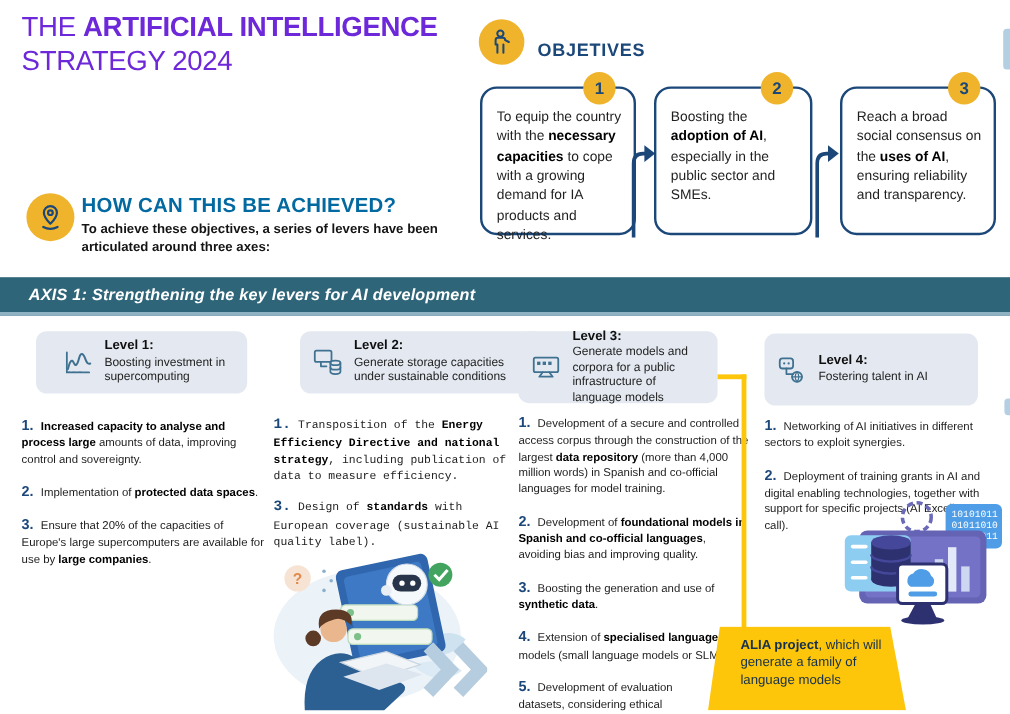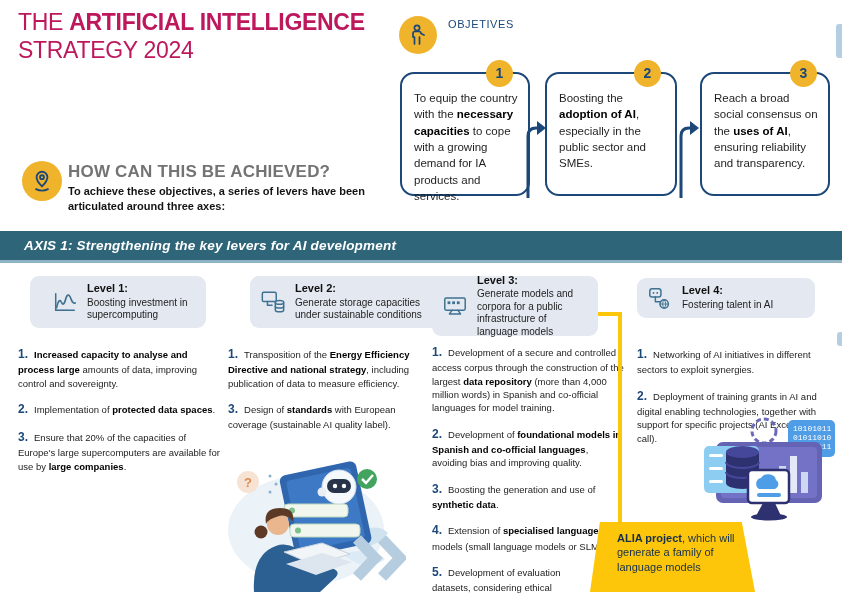--- a/index.html
+++ b/index.html
@@ -1,47 +1,47 @@
 <!DOCTYPE html>
 <html><head>
 <meta charset="utf-8">
 <style>
   html,body{margin:0;padding:0;background:#fff;}
   .page{position:relative;width:842px;height:595px;background:#ffffff;overflow:hidden;
         font-family:"Liberation Sans",sans-serif;color:#1c1c1c;}
 
   
   .title{position:absolute;left:18px;top:8px;font-size:23px;line-height:1.22;
-         color:#be185d;font-weight:400;letter-spacing:-0.3px;}
+         color:#6d28d9;font-weight:400;letter-spacing:-0.3px;}
   .title b{font-weight:800;}
   .intro-box{position:absolute;left:10px;top:86px;width:374px;height:68px;
              background:#174b7e;border-radius:9px;color:#fff;
              font-size:11px;line-height:1.4;padding:10px 14px;box-sizing:border-box;}
   .intro-box b{font-weight:700;}
 
   
   .obj-icon{position:absolute;left:399px;top:16px;width:38px;height:38px;border-radius:50%;
             background:#f0b42c;display:flex;align-items:center;justify-content:center;}
-  .obj-label{position:absolute;left:448px;top:18px;font-size:11px;font-weight:400;
+  .obj-label{position:absolute;left:448px;top:34px;font-size:15px;font-weight:700;
              color:#1b4779;letter-spacing:0.6px;}
   .edge-tab{position:absolute;background:#b5cfe2;border-radius:3px 0 0 3px;}
   .obj-card{position:absolute;top:72px;height:124px;background:#fff;border:2.5px solid #1b4779;
             border-radius:14px;box-sizing:border-box;padding:16px 10px 10px 12px;
             font-size:11.5px;line-height:1.42;color:#1f1f1f;}
   .obj-card b{font-weight:800;color:#000;}
   .obj-num{position:absolute;top:-14px;width:27px;height:27px;border-radius:50%;
            background:#f0b42c;color:#1b4779;font-weight:800;font-size:14px;
            display:flex;align-items:center;justify-content:center;}
   .flow-arrow{position:absolute;}
 
   
   .how-icon{position:absolute;left:22px;top:161px;width:40px;height:40px;border-radius:50%;
             background:#f0b42c;display:flex;align-items:center;justify-content:center;}
   .how-heading{position:absolute;left:68px;top:162px;font-size:17px;font-weight:800;
-               color:#737373;letter-spacing:0.2px;}
+               color:#0369a1;letter-spacing:0.2px;}
   .how-sub{position:absolute;left:68px;top:184px;width:345px;font-size:11px;font-weight:700;
            color:#141414;line-height:1.32;}
 
   
   .axis-band{position:absolute;left:0;top:231px;width:842px;height:29px;background:#2e6579;
              border-bottom:3px solid #8fb3c3;display:flex;align-items:center;box-sizing:content-box;}
   .axis-band span{margin-left:24px;color:#fff;font-weight:800;font-size:13.5px;letter-spacing:0.2px;font-style:italic;}
 
   
   .level-box{position:absolute;background:#e4e9f1;border-radius:9px;display:flex;
@@ -157,42 +157,42 @@
       <rect x="11" y="9" width="3" height="3" fill="#3f7191" stroke="none"></rect>
       <rect x="16" y="9" width="3" height="3" fill="#3f7191" stroke="none"></rect>
       <path d="M11,18.5 l-3,4 h12 l-3,-4"></path>
     </svg>
     <div class="ltext">
       <b>Level 3:</b>
       <span>Generate models and corpora for a public infrastructure of language models</span>
     </div>
   </div>
 
-  <div class="level-box" style="left:637px;top:278px;width:178px;height:40px;align-items:center;">
+  <div class="level-box" style="left:637px;top:278px;width:178px;height:60px;align-items:center;">
     <svg width="26" height="26" viewBox="0 0 28 28" fill="none" stroke="#3f7191" stroke-width="1.6" stroke-linecap="round" stroke-linejoin="round">
       <rect x="3" y="4" width="12" height="9" rx="2.5"></rect>
       <circle cx="7" cy="8.5" r="1" fill="#3f7191" stroke="none"></circle>
       <circle cx="11" cy="8.5" r="1" fill="#3f7191" stroke="none"></circle>
       <path d="M9,13 v5 h6"></path>
       <circle cx="18.5" cy="20.5" r="4.5"></circle>
       <path d="M14,20.5 h9 M18.5,16 a7,7 0 0 1 0,9 M18.5,16 a7,7 0 0 0 0,9" stroke-width="1"></path>
     </svg>
     <div class="ltext">
       <b>Level 4:</b>
       <span>Fostering talent in AI</span>
     </div>
   </div>
 
   <div class="col" style="left:18px;width:202px;">
     <div class="item"><span class="num">1.</span><span><b>Increased capacity to analyse and process large</b> amounts of data, improving control and sovereignty.</span></div>
     <div class="item"><span class="num">2.</span><span>Implementation of <b>protected data spaces</b>.</span></div>
     <div class="item"><span class="num">3.</span><span>Ensure that 20% of the capacities of Europe's large supercomputers are available for use by <b>large companies</b>.</span></div>
   </div>
 
-  <div class="col" style="left:228px;width:198px;">
+  <div class="col" style="left:228px;width:198px;font-family:Liberation Mono, monospace;">
     <div class="item"><span class="num">1.</span><span>Transposition of the <b>Energy Efficiency Directive and national strategy</b>, including publication of data to measure efficiency.</span></div>
     <div class="item"><span class="num">3.</span><span>Design of <b>standards</b> with European coverage (sustainable AI quality label).</span></div>
   </div>
 
   <div class="col" style="left:432px;top:344px;width:192px;">
     <div class="item"><span class="num">1.</span><span>Development of a secure and controlled access corpus through the construction of the largest <b>data repository</b> (more than 4,000 million words) in Spanish and co-official languages for model training.</span></div>
     <div class="item"><span class="num">2.</span><span>Development of <b>foundational models in Spanish and co-official languages</b>, avoiding bias and improving quality.</span></div>
     <div class="item"><span class="num">3.</span><span>Boosting the generation and use of <b>synthetic data</b>.</span></div>
     <div class="item"><span class="num">4.</span><span>Extension of <b>specialised language</b> models (small language models or SLMs).</span></div>
     <div class="item" style="width:150px;"><span class="num">5.</span><span>Development of evaluation datasets, considering ethical evaluation.</span></div>

